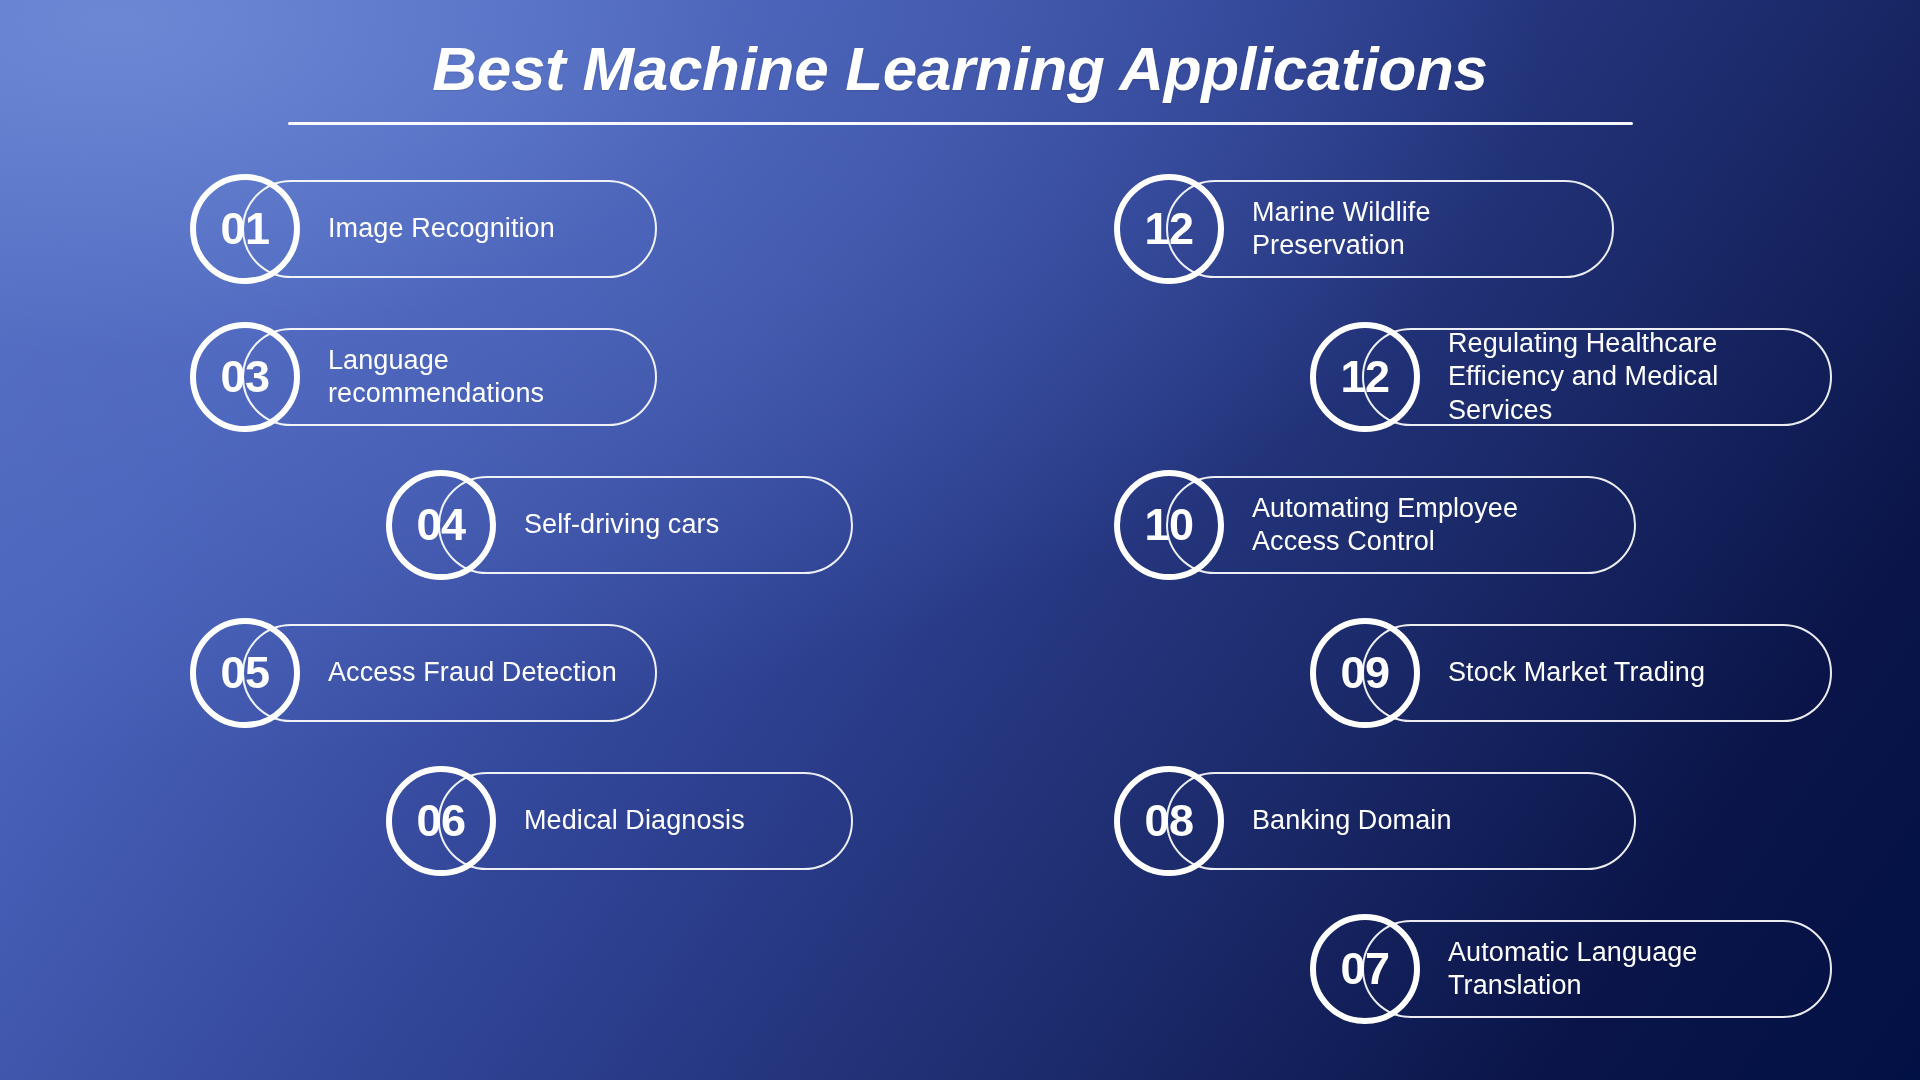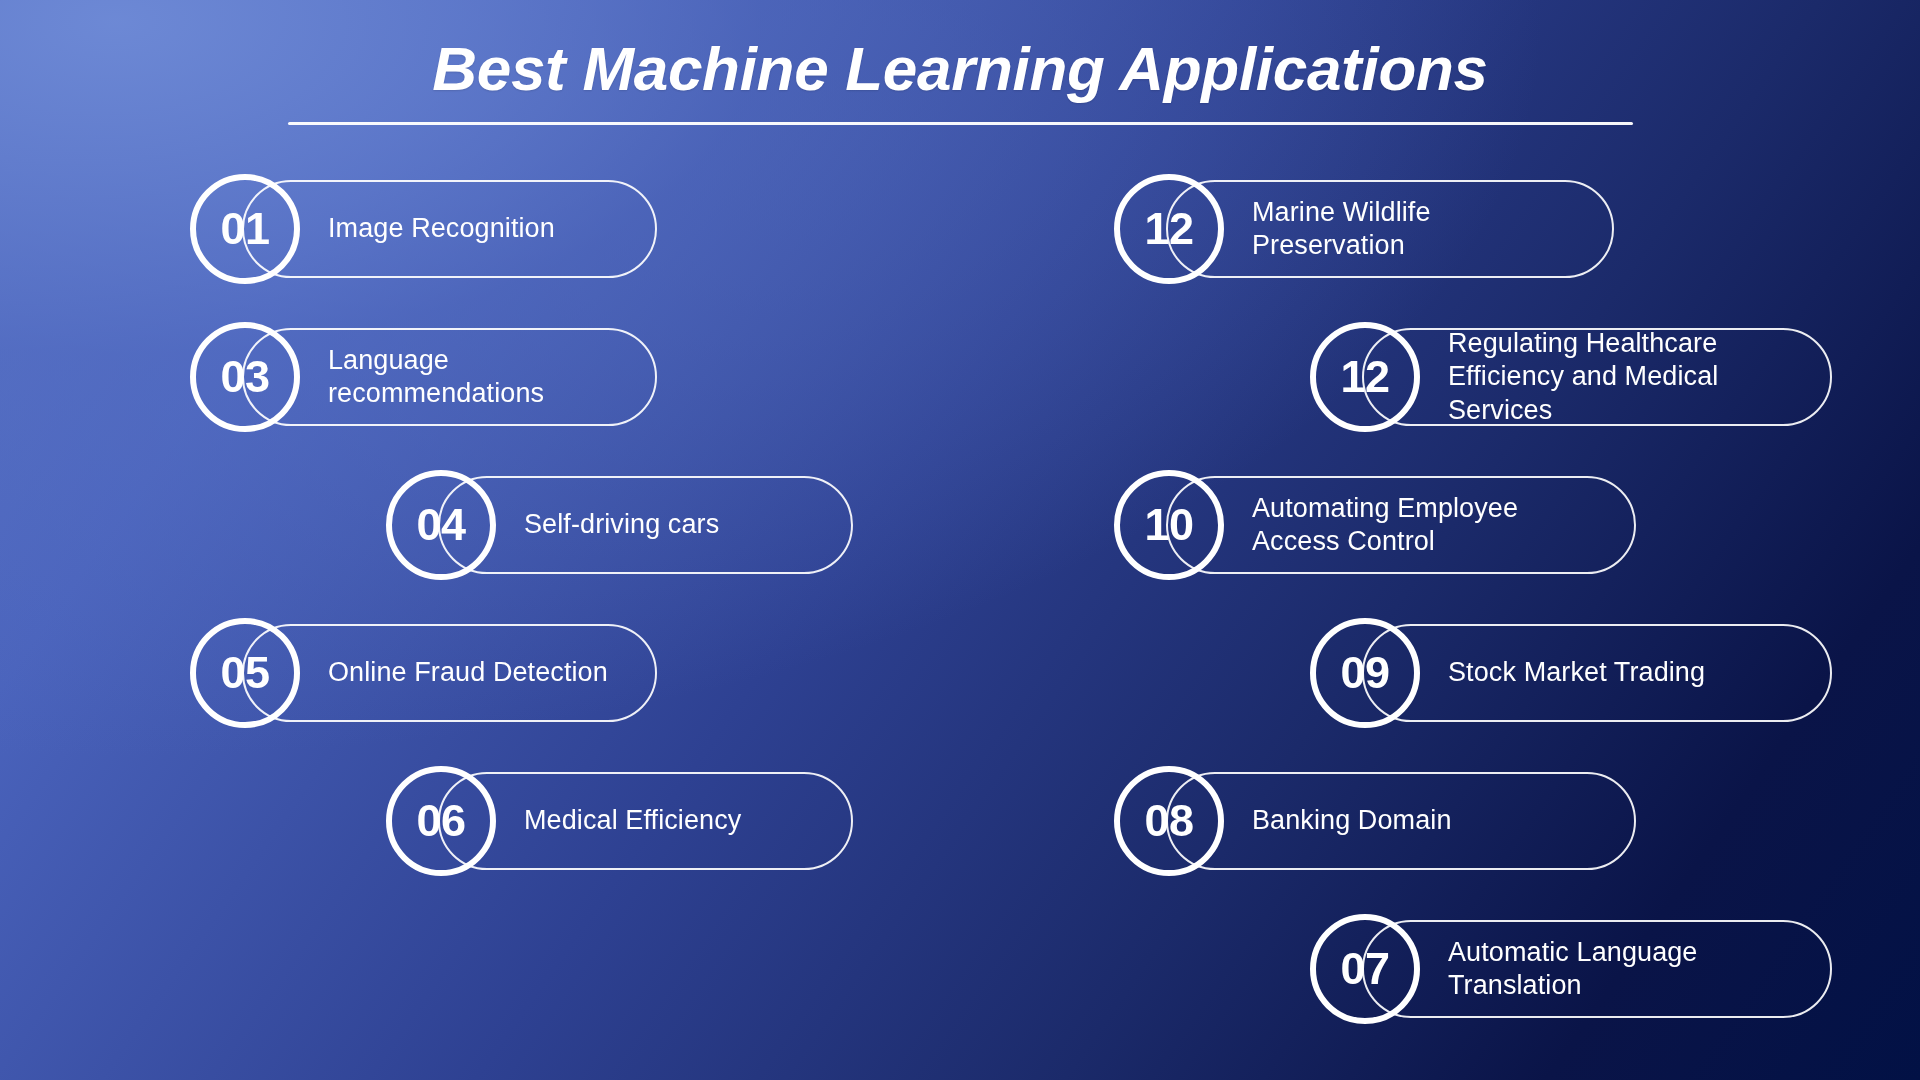--- a/index.html
+++ b/index.html
@@ -152,28 +152,28 @@
         <div class="badge">
           <span class="badge-num">04</span>
         </div>
         <div class="label narrow">Self-driving cars</div>
       </div>
       <div class="item">
         <div class="pill w-short"></div>
         <div class="badge">
           <span class="badge-num">05</span>
         </div>
-        <div class="label narrow">Online Fraud Detection</div>
+        <div class="label narrow">Access Fraud Detection</div>
       </div>
       <div class="item indent">
         <div class="pill w-short"></div>
         <div class="badge">
           <span class="badge-num">06</span>
         </div>
-        <div class="label narrow">Medical Efficiency</div>
+        <div class="label narrow">Medical Diagnosis</div>
       </div>
     </div>
   <div class="column" id="col-right">
       <div class="item">
         <div class="pill w-mid"></div>
         <div class="badge">
           <span class="badge-num">12</span>
         </div>
         <div class="label">Marine Wildlife
 Preservation</div>

